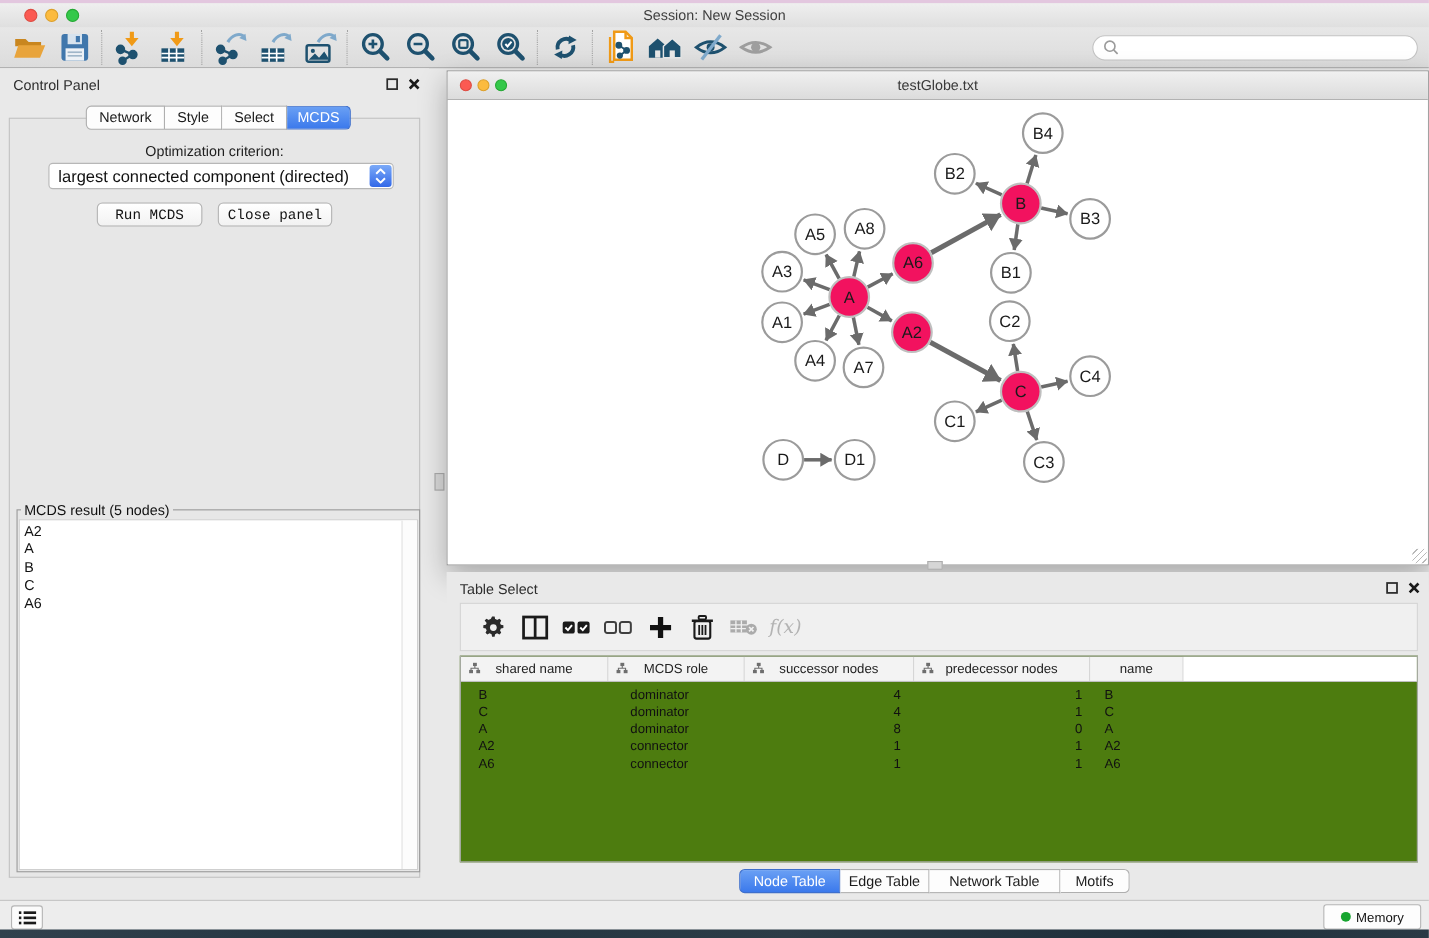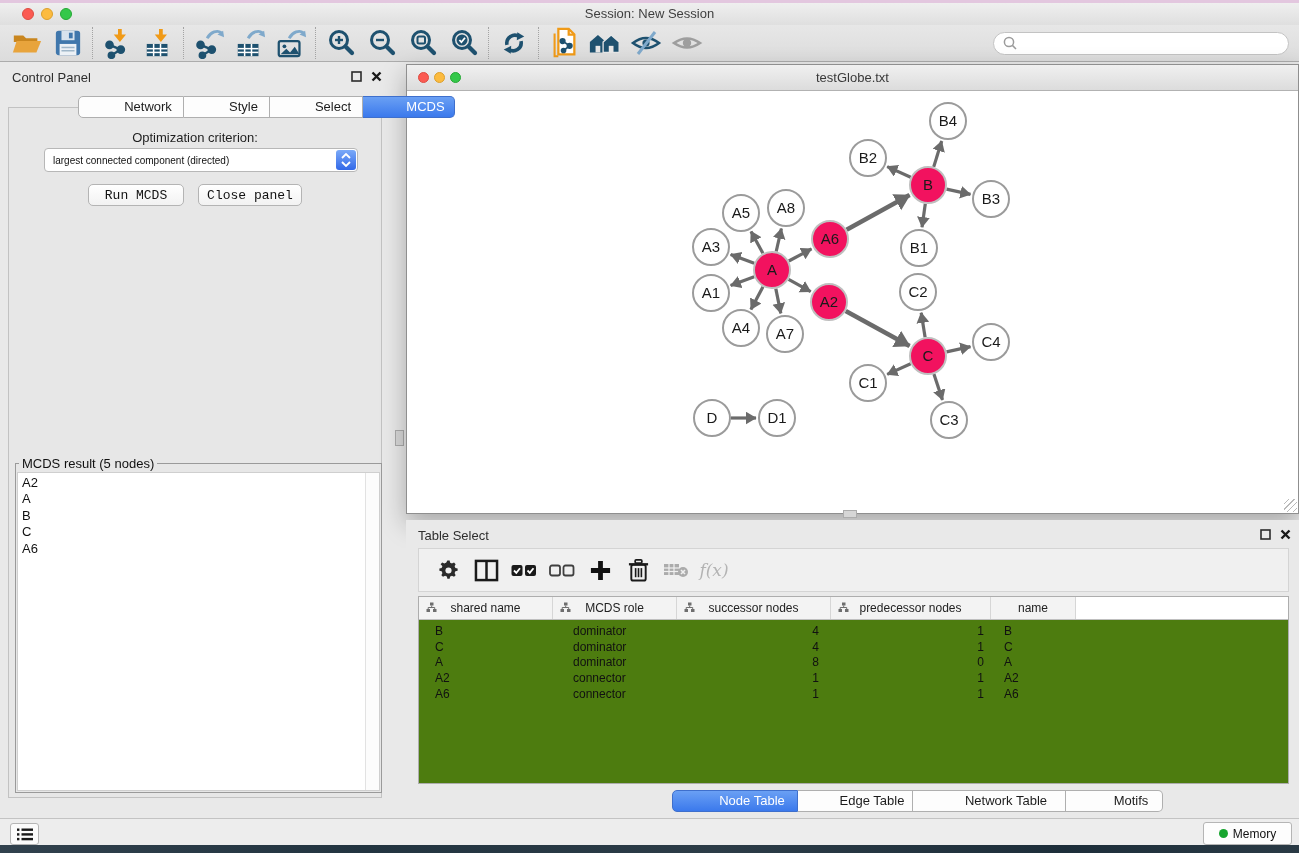--- a/index.html
+++ b/index.html
@@ -27,30 +27,30 @@
              border:1px solid #C3C3C3;border-radius:12px;display:flex;align-items:center;
              box-sizing:border-box;padding-left:8px;}
   .searchbox input{border:none;outline:none;flex:1;height:18px;font-size:12px;background:transparent;
                    font-family:"Liberation Sans",sans-serif;}
   
   .control-panel{left:0;top:62px;width:390px;height:744px;background:#E9E9E9;}
   .panel-title{position:absolute;left:12px;top:8px;font-size:13px;color:#2E2E2E;}
   .panel-icons{position:absolute;right:8px;top:9px;display:flex;gap:9px;align-items:center;}
   .cp-tabs{position:absolute;left:78px;top:34px;display:flex;z-index:2;}
   .seg{height:20px;line-height:20px;text-align:center;font-size:13px;color:#1C1C1C;background:#FDFDFD;
-       border:1px solid #AFAFAF;border-left:none;box-sizing:content-box;padding-left:34px;}
+       border:1px solid #AFAFAF;border-left:none;box-sizing:content-box;}
   .seg.first{border-left:1px solid #AFAFAF;border-radius:5px 0 0 5px;}
   .seg.last{border-radius:0 5px 5px 0;}
   .seg.active{background:linear-gradient(#6AA0F4,#3B79EC);color:#fff;border-color:#3E6FCC;}
   .cp-body{position:absolute;left:8px;right:8px;top:45px;bottom:8px;
            background:#E7E7E7;border:1px solid #C2C2C2;}
   .opt-label{position:absolute;left:0;right:0;top:22px;text-align:center;font-size:13px;color:#1E1E1E;}
   .dropdown{position:absolute;left:35px;top:40px;width:314px;height:24px;background:#fff;
             border:1px solid #B7B7B7;border-radius:4px;box-sizing:border-box;
-            font-size:10px;color:#111;display:flex;align-items:center;padding-left:8px;}
+            font-size:15px;color:#111;display:flex;align-items:center;padding-left:8px;}
   .dd-stepper{position:absolute;right:1px;top:1px;bottom:1px;width:20px;border-radius:3px;
               background:linear-gradient(#7BAAF8,#3268E8);display:flex;flex-direction:column;
               align-items:center;justify-content:center;gap:2px;}
   .cp-buttons{position:absolute;left:0;right:0;top:76px;display:flex;justify-content:center;gap:14px;}
   .mac-btn{height:22px;background:linear-gradient(#FFFFFF,#F2F2F2);border:1px solid #B4B4B4;
            border-radius:5px;font-size:13px;color:#111;display:flex;align-items:center;
            justify-content:center;box-sizing:border-box;font-family:Liberation Mono, monospace;}
   .btn-run{width:96px;}
   .btn-close{width:104px;}
   fieldset.mcds{position:absolute;left:6px;width:363px;top:348px;bottom:4px;margin:0;padding:1px;

